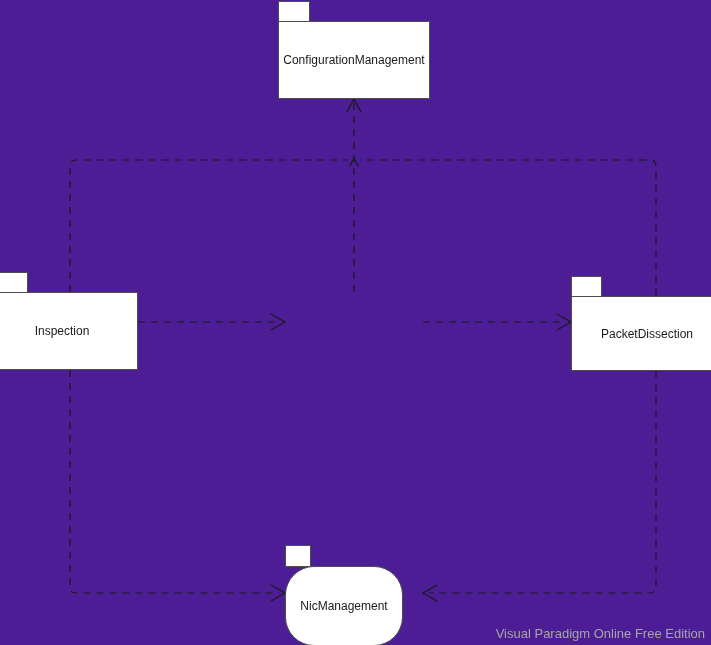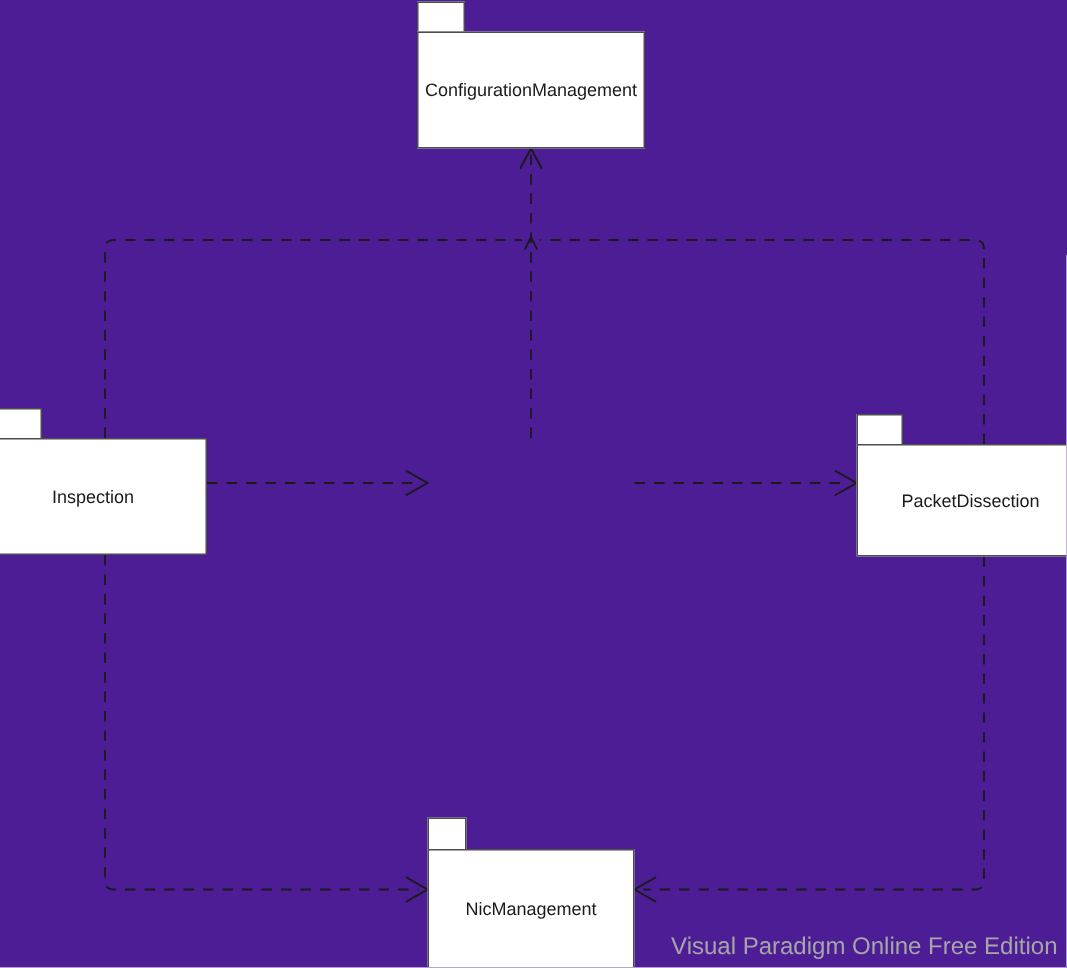--- a/index.html
+++ b/index.html
@@ -53,21 +53,21 @@
     line-height: 14px;
     text-align: center;
     white-space: nowrap;
     user-select: none;
   }
   #watermark {
     position: absolute;
     right: 6px;
     bottom: 4px;
     font-family: "Liberation Sans", sans-serif;
-    font-size: 16px;
+    font-size: 13px;
     color: #a6a6a6;
     white-space: nowrap;
     user-select: none;
   }
 </style>
 </head>
 <body>
 
 <div id="canvas">
 
@@ -126,20 +126,20 @@
 
   <div class="pkg" style="left:571px; top:276px; width:152px; height:95px;">
     <div class="tab" style="width:31px; height:21px;"></div>
     <div class="body" style="top:20px; width:152px; height:75px;">
       <span class="label">PacketDissection</span>
     </div>
   </div>
 
   <div class="pkg" style="left:285px; top:545px; width:138px; height:101px;">
     <div class="tab" style="width:26px; height:22px;"></div>
-    <div class="body" style="top:21px; width:138px; height:80px;">
+    <div class="body" style="top:21px; width:118px; height:80px;border-radius:29px;">
       <span class="label">NicManagement</span>
     </div>
   </div>
 
   <div id="watermark">Visual Paradigm Online Free Edition</div>
 
 </div>
 
 </body></html>

